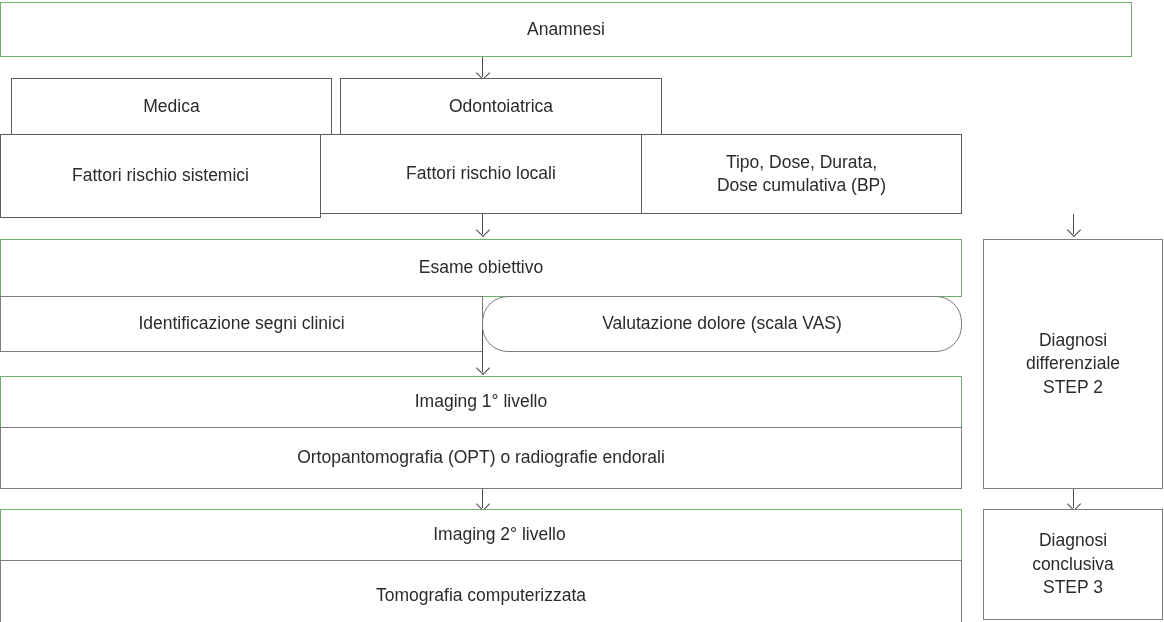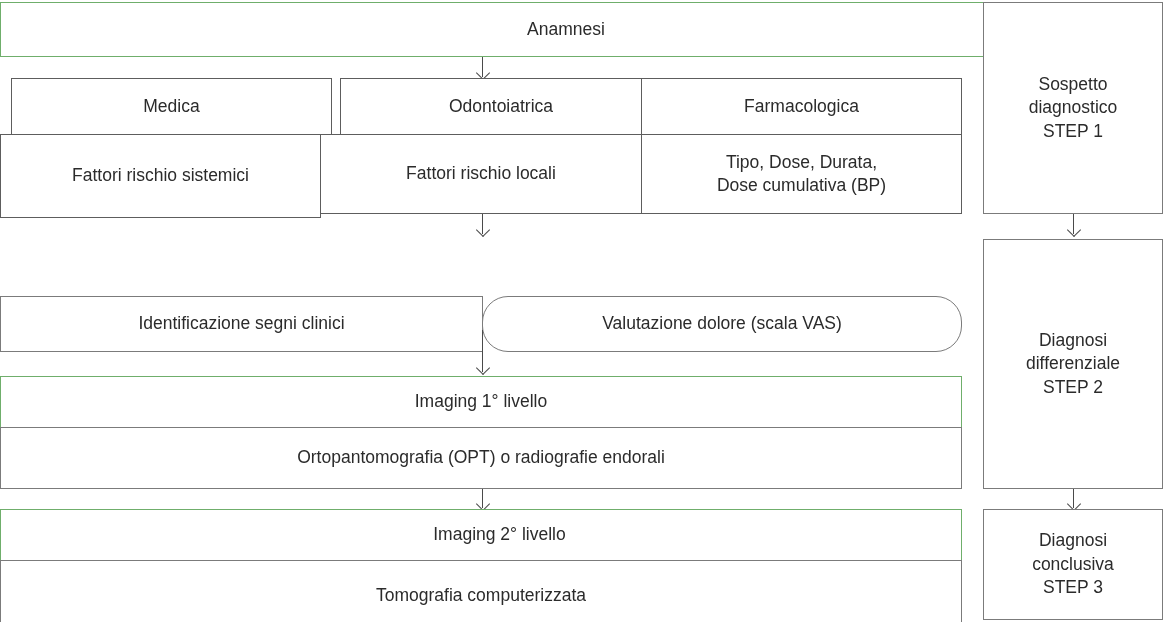--- a/index.html
+++ b/index.html
@@ -79,37 +79,37 @@
   </div>
 
   <div class="arrow" style="left:482px; top:57px; height:20px;"></div>
 
   <div class="box box-gray" style="left:0px; top:78px; width:321px; height:57px;margin-left:11px;">
     <span class="txt">Medica</span>
   </div>
   <div class="box box-gray" style="left:340px; top:78px; width:322px; height:57px;">
     <span class="txt">Odontoiatrica</span>
   </div>
-  <div class="box box-gray" style="left:641px; top:78px; width:321px; height:57px;">
-    <span class="txt">Farmacologica</span>
-  </div>
 
   <div class="box box-gray" style="left:0px; top:134px; width:321px; height:84px;">
     <span class="txt">Fattori rischio sistemici</span>
   </div>
   <div class="box box-gray" style="left:320px; top:134px; width:322px; height:80px;">
     <span class="txt">Fattori rischio locali</span>
   </div>
   <div class="box box-gray" style="left:641px; top:134px; width:321px; height:80px;">
     <span class="txt">Tipo, Dose, Durata,
 Dose cumulativa (BP)</span>
   </div>
 
   <div class="arrow" style="left:482px; top:214px; height:20px;"></div>
 
+  <div class="box box-green" style="left:0px; top:239px; width:962px; height:58px;">
+    <span class="txt">Esame obiettivo</span>
+  </div>
 
   <div class="box box-thin" style="left:0px; top:296px; width:483px; height:56px;">
     <span class="txt">Identificazione segni clinici</span>
   </div>
   <div class="box box-thin" style="left:482px; top:296px; width:480px; height:56px;border-radius:26px;">
     <span class="txt">Valutazione dolore (scala VAS)</span>
   </div>
 
   <div class="arrow" style="left:482px; top:330px; height:42px;"></div>
 
@@ -122,25 +122,20 @@
 
   <div class="arrow" style="left:482px; top:489px; height:19px;"></div>
 
   <div class="box box-green" style="left:0px; top:509px; width:962px; height:52px;padding-left:45px;">
     <span class="txt">Imaging 2° livello</span>
   </div>
   <div class="box box-thin" style="left:0px; top:560px; width:962px; height:72px;">
     <span class="txt">Tomografia computerizzata</span>
   </div>
 
-  <div class="box box-thin" style="left:983px; top:2px; width:180px; height:212px; flex-direction:column;">
-    <span class="txt">Sospetto</span>
-    <span class="txt">diagnostico</span>
-    <span class="txt">STEP 1</span>
-  </div>
 
   <div class="arrow" style="left:1073px; top:214px; height:20px;"></div>
 
   <div class="box box-thin" style="left:983px; top:239px; width:180px; height:250px; flex-direction:column;">
     <span class="txt">Diagnosi</span>
     <span class="txt">differenziale</span>
     <span class="txt">STEP 2</span>
   </div>
 
   <div class="arrow" style="left:1073px; top:489px; height:19px;"></div>

